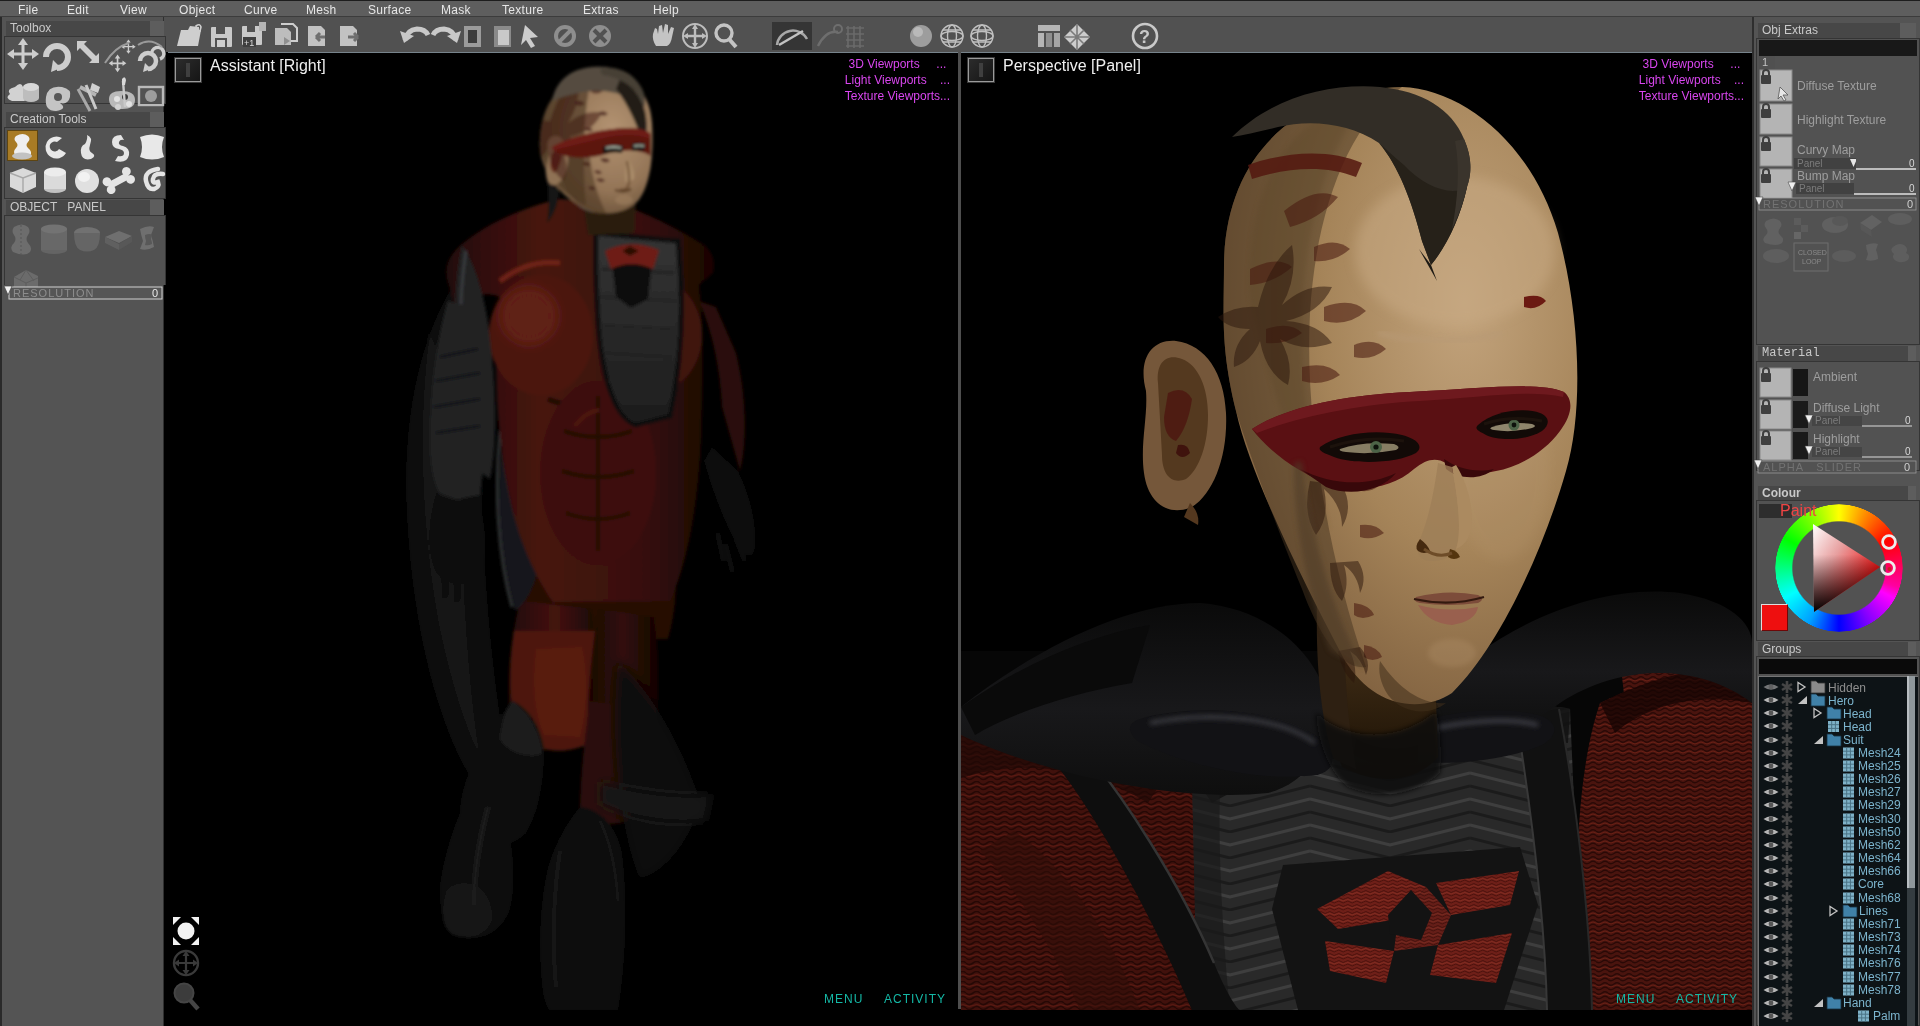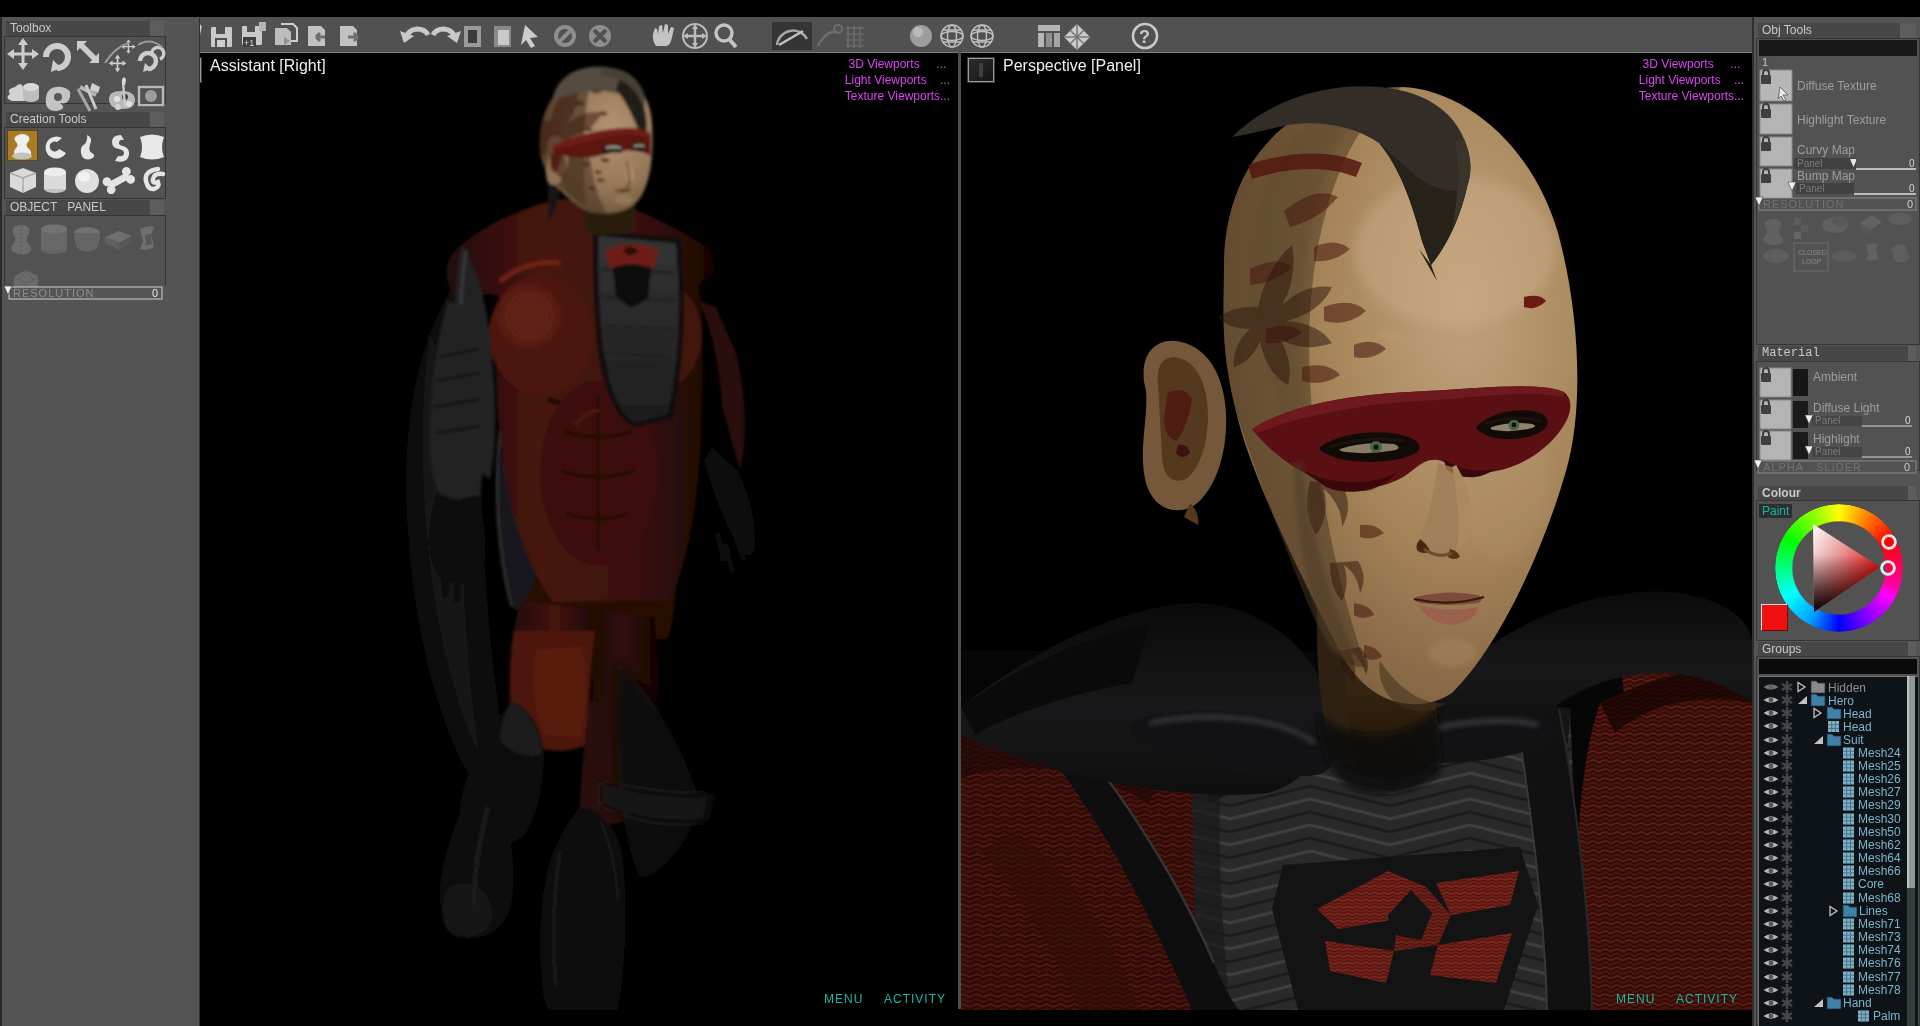--- a/index.html
+++ b/index.html
@@ -10,21 +10,21 @@
 
   
   #menubar { left:0; top:0; width:1920px; height:17px; background:#5e5e5e;
     border-top:1px solid #1d1d1d; border-bottom:1px solid #3c3c3c; }
   #menubar span { position:absolute; top:2px; font-size:12px; color:#e6e6e6; letter-spacing:0.3px; }
 
   
   #toolbar { left:0; top:17px; width:1920px; height:35px; background:#515151; }
 
   
-  #leftpanel { left:0; top:17px; width:200px; height:1009px; background:#545454;
+  #leftpanel { left:0; top:17px; width:164px; height:1009px; background:#545454;
     border-left:2px solid #2a2a2a; border-right:1px solid #303030; }
   #rightpanel { left:1752px; top:17px; width:168px; height:1009px; background:#545454;
     border-left:2px solid #2e2e2e; }
   .sect-title { position:absolute; left:4px; height:15px; background:#474747; color:#c9c9c9;
     font-size:12px; line-height:15px; padding-left:4px; }
   .sect-cap { position:absolute; height:15px; background:#5d5d5d; }
   .sect-box { position:absolute; background:#525252; border:1px solid #353535; }
 
   
   .vp { position:absolute; top:52px; height:957px; background:#000; border-top:1px solid #77838b; }
@@ -35,20 +35,33 @@
   .vp-menu { position:absolute; right:8px; top:3px; text-align:center; color:#d946ef; font-size:12px; line-height:16px; }
   .vp-iconbox { position:absolute; left:7px; top:5px; width:26px; height:24px;
     background:linear-gradient(135deg,#2c2c2c,#151515); border:1px solid #9a9a9a; outline:1px solid #3a3a3a; }
   .vp-iconbox:after { content:""; position:absolute; left:10px; top:4px; width:4px; height:14px; background:#3f3f3f; }
   .vp-menuact { position:absolute; bottom:3px; color:#14b8a6; font-size:12px; letter-spacing:1px; word-spacing:6px; }
 </style>
 </head>
 <body>
 <div id="root">
 
+  <div id="menubar" class="abs">
+    <span style="left:18px">File</span>
+      <span style="left:67px">Edit</span>
+    <span style="left:120px">View</span>
+      <span style="left:179px">Object</span>
+    <span style="left:244px">Curve</span>
+      <span style="left:306px">Mesh</span>
+    <span style="left:368px">Surface</span>
+      <span style="left:441px">Mask</span>
+    <span style="left:502px">Texture</span>
+      <span style="left:583px">Extras</span>
+    <span style="left:653px">Help</span>
+  </div>
 
   <div id="toolbar" class="abs">
   <svg width="1200" height="35" viewBox="0 17 1200 35" style="position:absolute;left:0;top:0">
     <g fill="#c7c7c7" stroke="none">
 
       <path d="M177,46 L181,30 L188,30 L190,26 L199,27 L199,30 L201,30 L198,46 Z" fill="#cecece"></path>
       <path d="M196,26 q4,-3 5,1 l-1,4 l-3,-1 z" fill="none" stroke="#cecece" stroke-width="1.6"></path>
 
       <rect x="211" y="27" width="21" height="20" rx="1" fill="#c9c9c9"></rect>
       <rect x="216" y="27" width="9" height="7" fill="#515151"></rect>
@@ -607,21 +620,21 @@
     <svg width="168" height="20" viewBox="0 0 168 20" style="position:absolute;left:0;top:268px">
       <rect x="7" y="2" width="153" height="12" fill="#565656" stroke="#cfcfcf" stroke-width="1"></rect>
       <path d="M2,1 l8,0 l-4,9 z" fill="#f0f0f0" stroke="#444" stroke-width="0.7"></path>
       <text x="11" y="12" font-size="11" fill="#8d8d8d" font-family="Liberation Sans" letter-spacing="1">RESOLUTION</text>
       <text x="150" y="12" font-size="11" fill="#e8e8e8" font-family="Liberation Sans">0</text>
     </svg>
   </div>
 
   <div id="rightpanel" class="abs">
 
-    <div class="sect-title" style="top:6px; width:142px;">Obj Tools</div>
+    <div class="sect-title" style="top:6px; width:142px;">Obj Extras</div>
     <div class="sect-cap" style="top:6px; left:146px; width:16px;"></div>
     <div class="sect-box" style="left:2px; top:21px; width:164px; height:307px;"></div>
     <div class="abs" style="left:5px; top:23px; width:158px; height:16px; background:#181818;"></div>
     <div class="abs" style="left:5px; top:39px; width:16px; height:13px; background:#505050; color:#c2c2c2; font-size:11px; padding-left:3px;">1</div>
     <svg width="168" height="280" viewBox="0 0 168 280" style="position:absolute;left:0;top:50px">
 
       <g>
         <rect x="6" y="3" width="32" height="31" fill="#b7b7b7" stroke="#888" stroke-width="1"></rect>
         <rect x="6" y="37" width="32" height="30" fill="#b4b4b4" stroke="#888" stroke-width="1"></rect>
         <rect x="6" y="70" width="32" height="29" fill="#b4b4b4" stroke="#888" stroke-width="1"></rect>
@@ -751,21 +764,21 @@
           <stop offset="0.35" stop-color="#000" stop-opacity="0"></stop>
             <stop offset="1" stop-color="#000"></stop>
         </linearGradient>
       </defs>
       <path d="M59,24 L126,67 L60,112 Z" fill="url(#tg1)"></path>
       <path d="M59,24 L126,67 L60,112 Z" fill="url(#tg2)"></path>
       <circle cx="135" cy="42" r="6.4" fill="none" stroke="#ececec" stroke-width="2.8"></circle>
       <circle cx="134" cy="68" r="6.4" fill="none" stroke="#ececec" stroke-width="2.8"></circle>
       <circle cx="135.5" cy="69" r="2" fill="#c42020"></circle>
     </svg>
-    <div class="abs" style="left:5px; top:487px; width:33px; height:14px; background:#2d2d2d; color:#14b8a6; font-size:12px; line-height:14px; padding-left:3px;">Paint</div>
+    <div class="abs" style="left:5px; top:487px; width:33px; height:14px; background:#2d2d2d; color:#ef4444; font-size:16px; line-height:14px; padding-left:21px;">Paint</div>
     <div class="abs" style="left:7px; top:587px; width:27px; height:27px; background:#ee0f0f;
          border-top:1px solid #dedede; border-left:1px solid #dedede; border-right:1px solid #6e0808; border-bottom:1px solid #6e0808;"></div>
 
     <div class="sect-title" style="top:625px; width:150px;">Groups</div>
     <div class="sect-cap" style="top:625px; left:154px; width:8px;"></div>
     <div class="sect-box" style="left:2px; top:639px; width:164px; height:370px;"></div>
     <div class="abs" style="left:5px; top:642px; width:158px; height:15px; background:#0a0a0a;"></div>
     <div class="abs" style="left:4px; top:659px; width:160px; height:350px; background:#0d1316; border-left:1px solid #747474; border-top:1px solid #747474;"></div>
     <svg width="160" height="350" viewBox="0 0 160 350" style="position:absolute;left:4px;top:659px">
       <defs>

